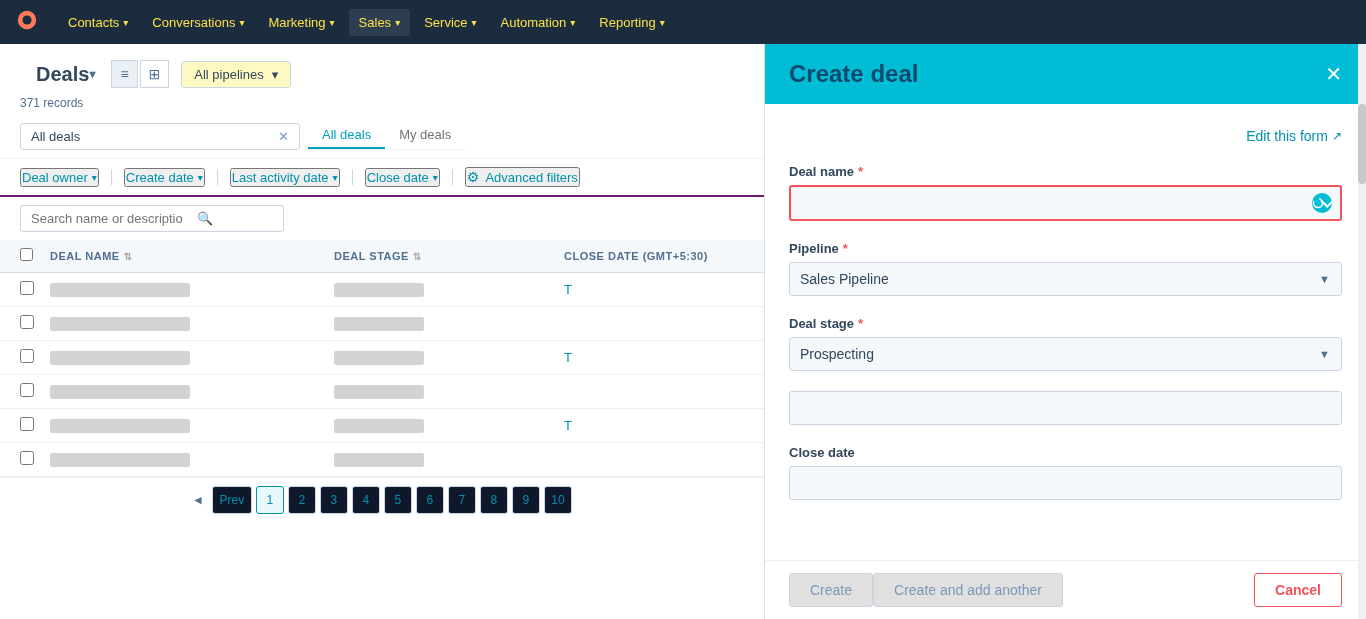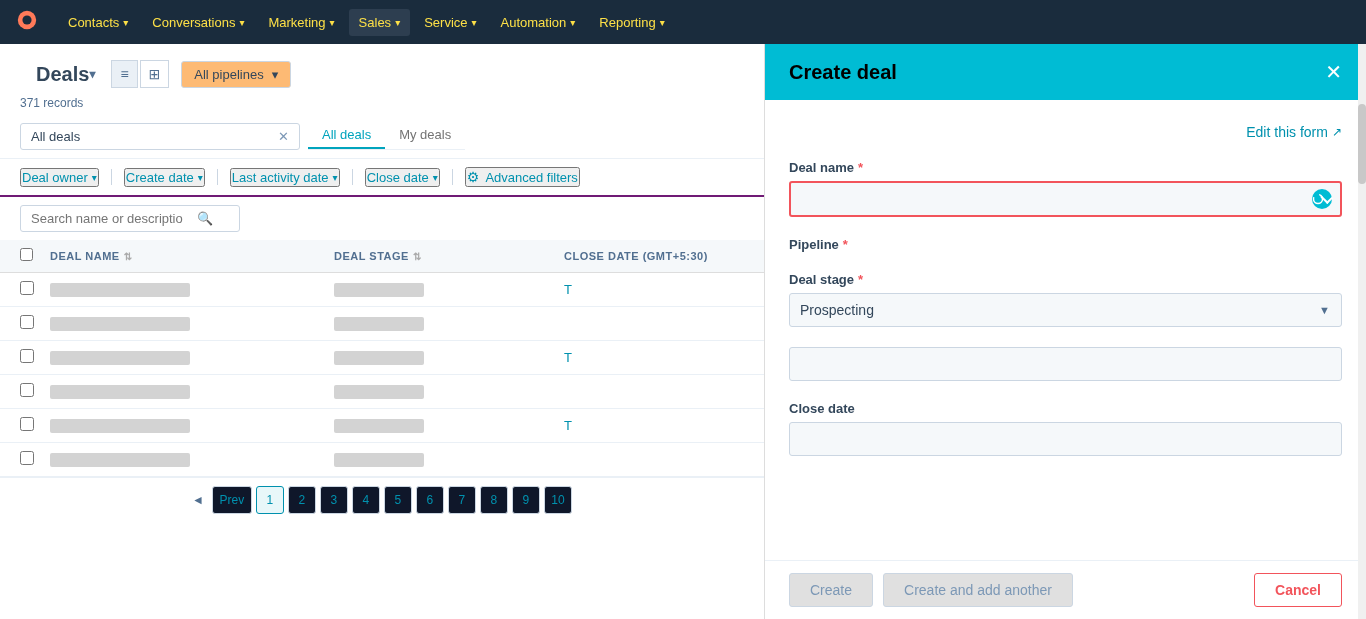--- a/index.html
+++ b/index.html
@@ -70,21 +70,21 @@
       border: 1px solid #cbd6e2;
       background: #fff;
       padding: 5px 8px;
       cursor: pointer;
       color: #516f90;
       font-size: 14px;
     }
     .view-btn.active { background: #eaf0f6; }
     .pipeline-dropdown {
       border: 1px solid #cbd6e2;
-      background: #fdba74;
+      background: #fef9c3;
       padding: 5px 12px;
       border-radius: 3px;
       color: #33475b;
       font-size: 13px;
       cursor: pointer;
       display: flex;
       align-items: center;
       gap: 8px;
     }
 
@@ -145,21 +145,21 @@
     }
     .search-input-wrap {
       border: 1px solid #cbd6e2;
       border-radius: 3px;
       padding: 5px 10px;
       font-size: 13px;
       color: #bbb;
       display: flex;
       align-items: center;
       gap: 6px;
-      width: 220px;
+      width: 264px;
     }
     .table-header {
       display: flex;
       background: #f5f8fa;
       border-bottom: 1px solid #ddd;
       padding: 8px 20px;
       align-items: center;
       gap: 0;
     }
     .th-check { width: 30px; }
@@ -223,22 +223,22 @@
     }
 
     .modal-header {
       background: #00bcd4;
       padding: 16px 24px;
       display: flex;
       align-items: center;
       justify-content: space-between;
     }
     .modal-title {
-      color: #000000;
-      font-size: 20px;
+      color: #0c4a6e;
+      font-size: 24px;
       font-weight: 600;
     }
     .modal-close {
       color: #fff;
       font-size: 20px;
       cursor: pointer;
       background: none;
       border: none;
     }
 
@@ -340,21 +340,20 @@
       font-size: 11px;
       pointer-events: none;
     }
 
     
     .modal-footer {
       padding: 12px 24px;
       border-top: 1px solid #eaf0f6;
       display: flex;
       align-items: center;
-      gap: 10px;
       background: #fff;
     }
     .btn-create {
       padding: 8px 20px;
       background: #e0e0e0;
       border: 1px solid #cbd6e2;
       border-radius: 3px;
       font-size: 14px;
       color: #7c98b6;
       cursor: not-allowed;
@@ -615,20 +614,25 @@
             </svg>
           </div>
         </div>
       </div>
 
       <div class="form-group">
         <div class="form-label">
           <span>Pipeline</span>
           <span class="required-star">*</span>
         </div>
+        <div class="select-wrap">
+          <select class="form-select">
+            <option>Sales Pipeline</option>
+          </select>
+        </div>
       </div>
 
       <div class="form-group">
         <div class="form-label">
           <span>Deal stage</span>
           <span class="required-star">*</span>
         </div>
         <div class="select-wrap">
           <select class="form-select">
             <option>Prospecting</option>

